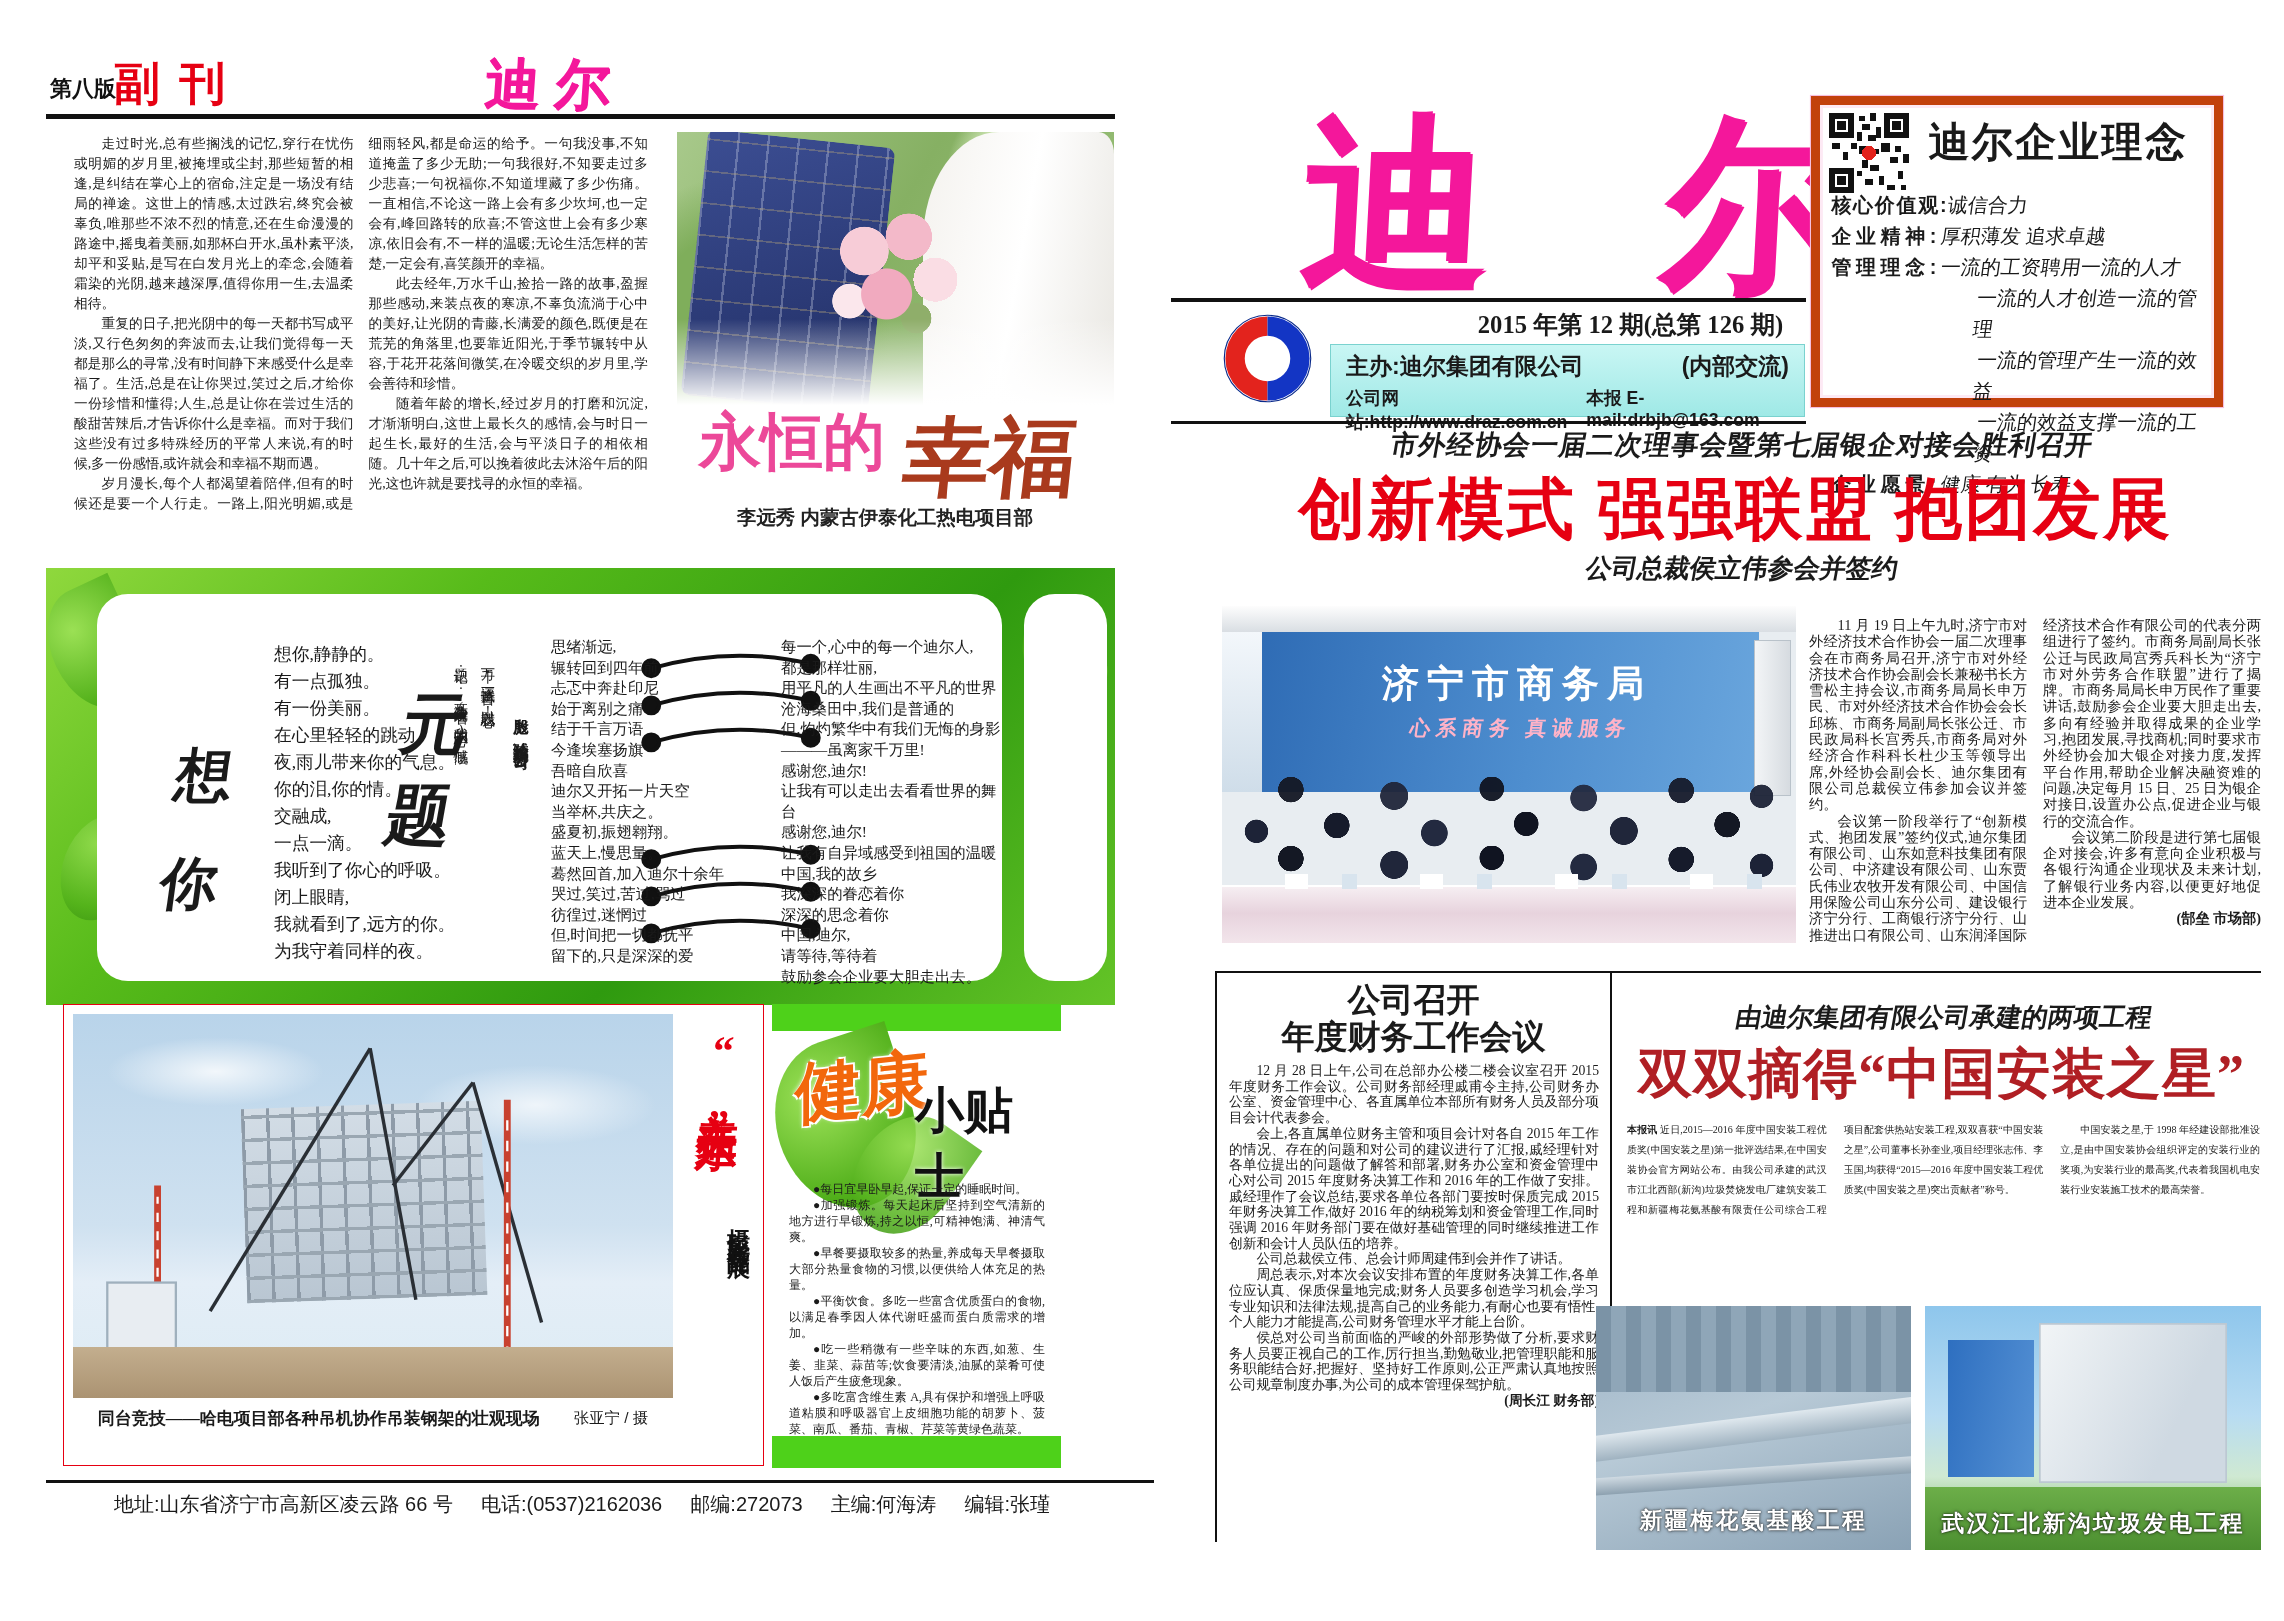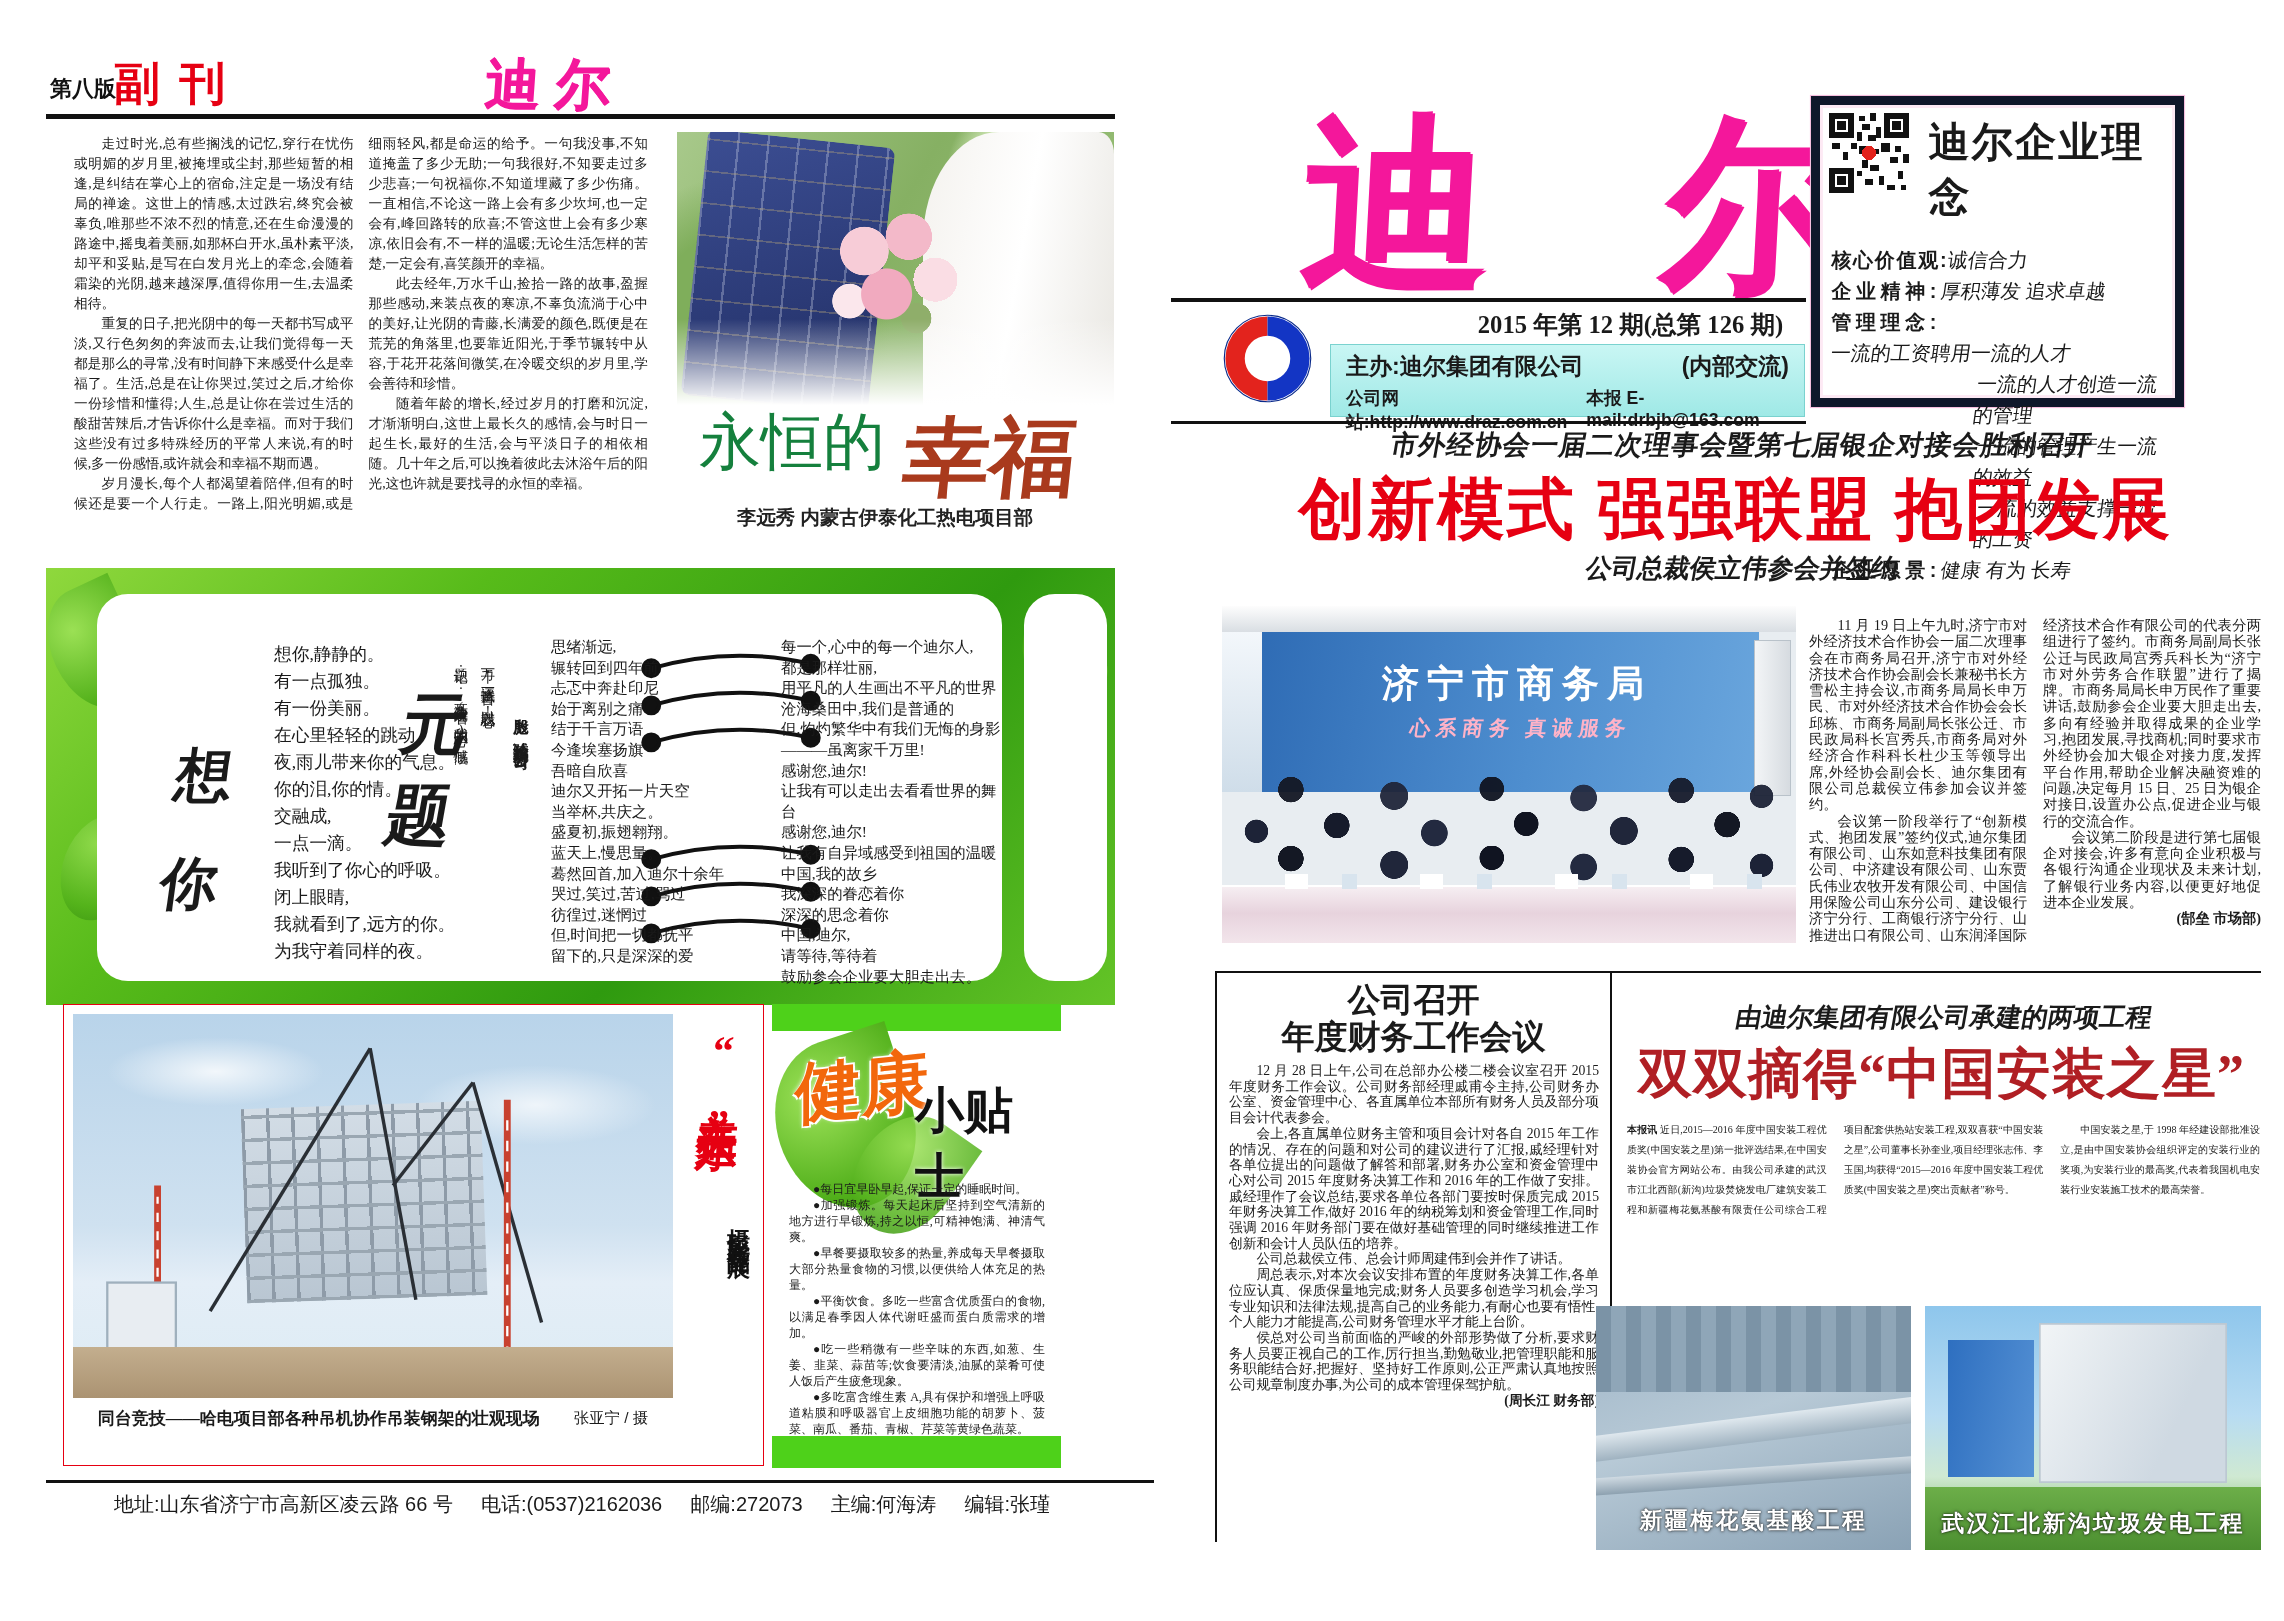--- a/index.html
+++ b/index.html
@@ -65,21 +65,21 @@
          radial-gradient(circle at 30% 35%, #f7ccd7 0 24px, transparent 24.6px),
          radial-gradient(circle at 60% 25%, #f3b9c9 0 23px, transparent 23.4px),
          radial-gradient(circle at 78% 55%, #fadde4 0 22px, transparent 22px),
          radial-gradient(circle at 45% 65%, #f1aabf 0 25px, transparent 26px),
          radial-gradient(circle at 20% 70%, #fbe7ec 0 17px, transparent 17.7px),
          radial-gradient(circle at 65% 82%, #8fae6a 0 15px, transparent 15.4px);"></div>
     <div class="abs" style="left:0;bottom:0;width:100%;height:86px;background:linear-gradient(transparent,#ffffff);"></div>
   </div>
 
   <div class="abs" style="left:699px;top:400px;">
-    <span class="sans" style="font-size:62px;font-weight:400;color:#15803d;vertical-align:top;">永恒的</span>
+    <span class="sans" style="font-size:62px;font-weight:700;color:#ec4899;vertical-align:top;">永恒的</span>
     <span style="font-size:86px;font-weight:900;color:#a93a1d;margin-left:17px;transform:skewX(-6deg);display:inline-block;">幸福</span>
   </div>
   <div class="abs sans" style="left:737px;top:504px;font-size:19.4px;font-weight:bold;color:#222;">李远秀   内蒙古伊泰化工热电项目部</div>
 
   <div class="abs greenBand" style="left:46px;top:568px;width:1069px;height:437px;">
     <div class="abs leaf" style="left:5.7px;top:17px;width:86px;height:126px;transform:rotate(-25deg);opacity:.85;"></div>
     <div class="abs leaf" style="left:17px;top:246px;width:74px;height:108px;transform:rotate(20deg);opacity:.7;"></div>
     <div class="abs leaf" style="right:10.3px;top:34px;width:80px;height:114px;transform:rotate(160deg);opacity:.8;"></div>
     <div class="abs" style="left:51px;top:26px;width:905px;height:387px;background:#fff;border-radius:31px;"></div>
     <div class="abs" style="left:978px;top:26px;width:83px;height:387px;background:#fff;border-radius:31px;"></div>
@@ -258,21 +258,21 @@
       <span>主办:迪尔集团有限公司</span>
       <span>(内部交流)</span>
     </div>
     <div style="display:flex;justify-content:space-between;font-size:17.7px;font-weight:bold;margin-top:4.6px;" class="sans">
       <span>公司网站:http://www.draz.com.cn</span>
       <span>本报 E-mail:drbjb@163.com</span>
     </div>
   </div>
   <div class="abs rule" style="left:1171px;top:421px;width:635px;height:2.9px;"></div>
 
-  <div class="abs" style="left:1811px;top:96px;width:373px;height:311px;background:#fff;border:9px solid #0f172a;box-shadow:inset 0 0 0 2.9px #fde9f4, 0 0 0 1.1px #f6bede;padding:10.3px 11.4px;box-sizing:border-box;">
+  <div class="abs" style="left:1811px;top:96px;width:412px;height:311px;background:#fff;border:9px solid #c2410c;box-shadow:inset 0 0 0 2.9px #fde9f4, 0 0 0 1.1px #f6bede;padding:10.3px 11.4px;box-sizing:border-box;">
     <svg class="abs" style="left:9px;top:8px;" width="80" height="80" viewBox="0 0 29 29" shape-rendering="crispEdges">
       <rect width="29" height="29" fill="#fff"></rect>
       <g fill="#111">
         <path d="M0,0h9v9h-9z M2,2v5h5v-5z" fill-rule="evenodd"></path>
         <path d="M20,0h9v9h-9z M22,2v5h5v-5z" fill-rule="evenodd"></path>
         <path d="M0,20h9v9h-9z M2,22v5h5v-5z" fill-rule="evenodd"></path>
         <rect x="3" y="3" width="3" height="3"></rect>
           <rect x="23" y="3" width="3" height="3"></rect>
           <rect x="3" y="23" width="3" height="3"></rect>
         <rect x="11" y="1" width="2" height="2"></rect>

